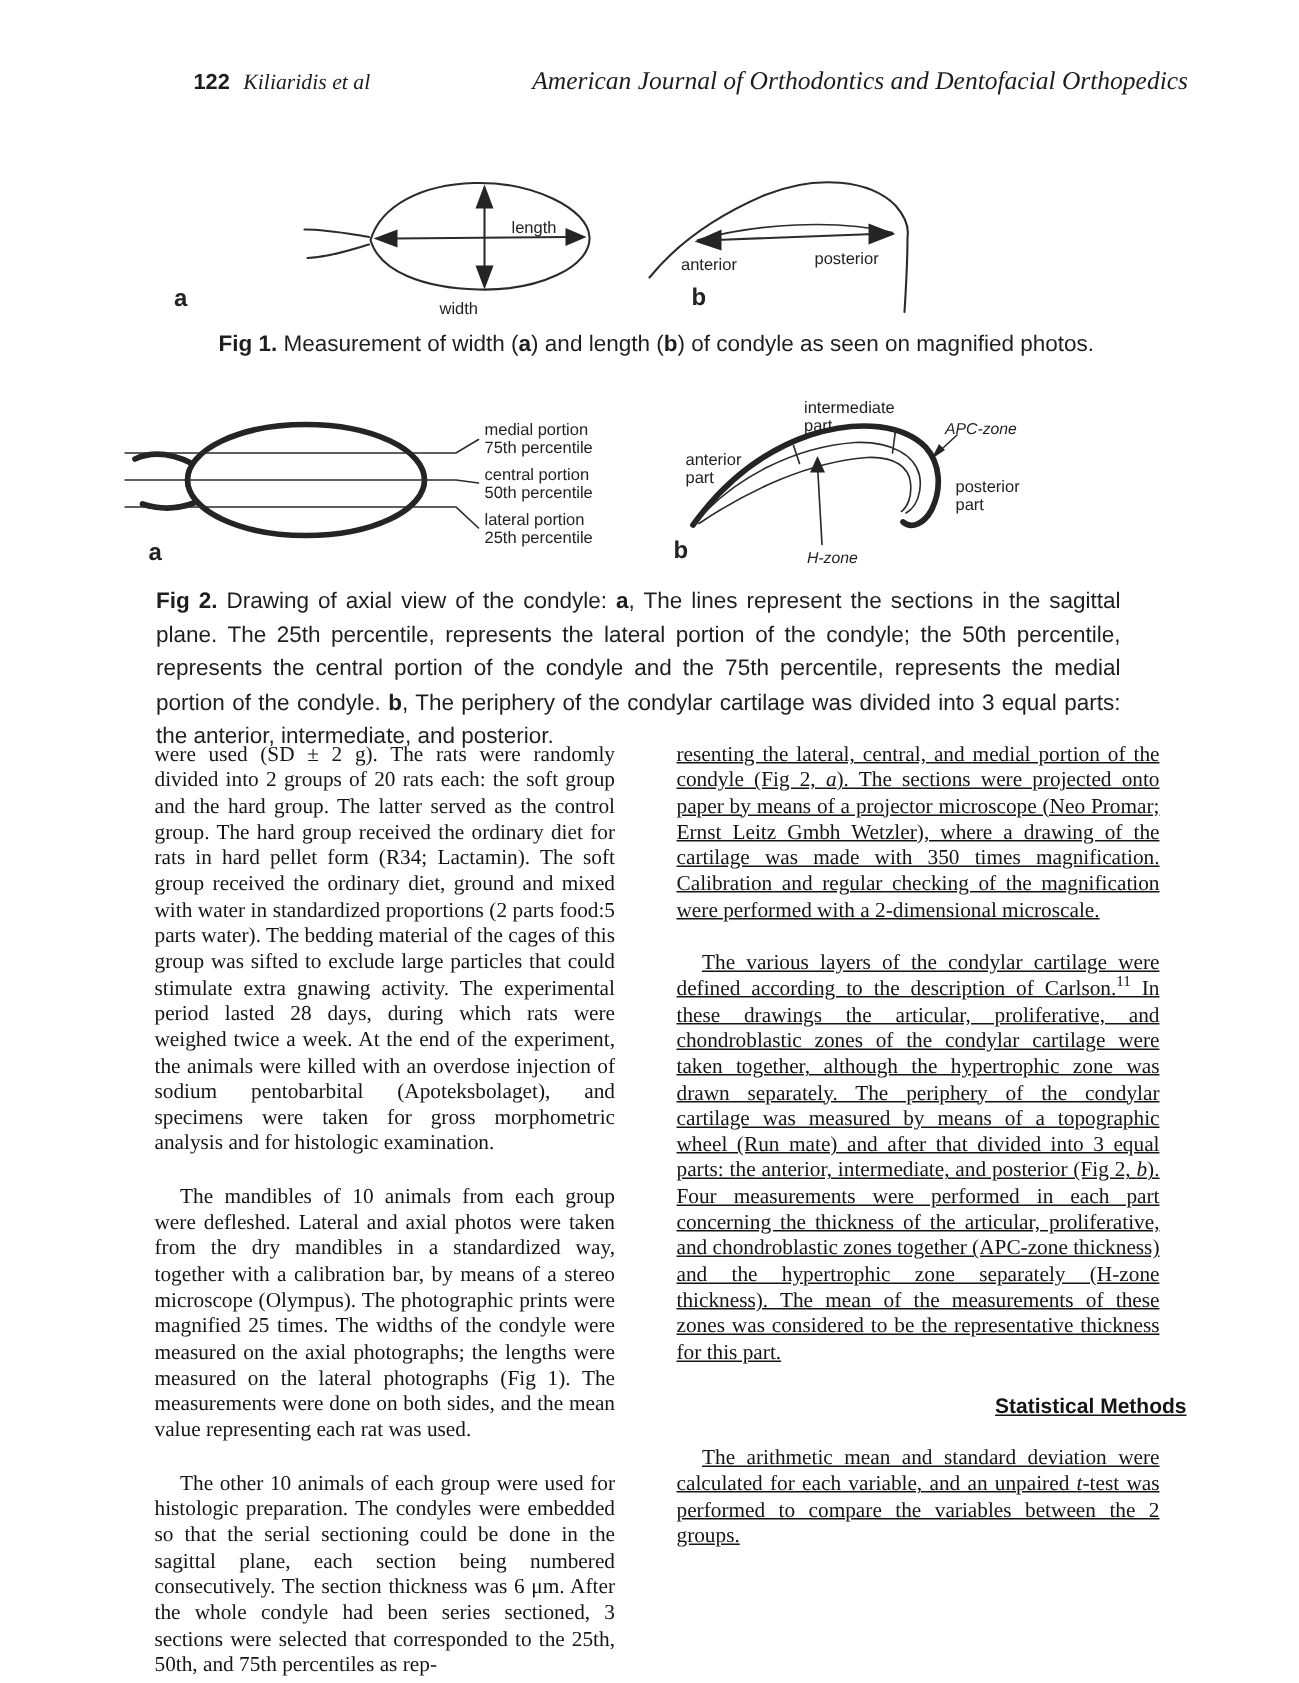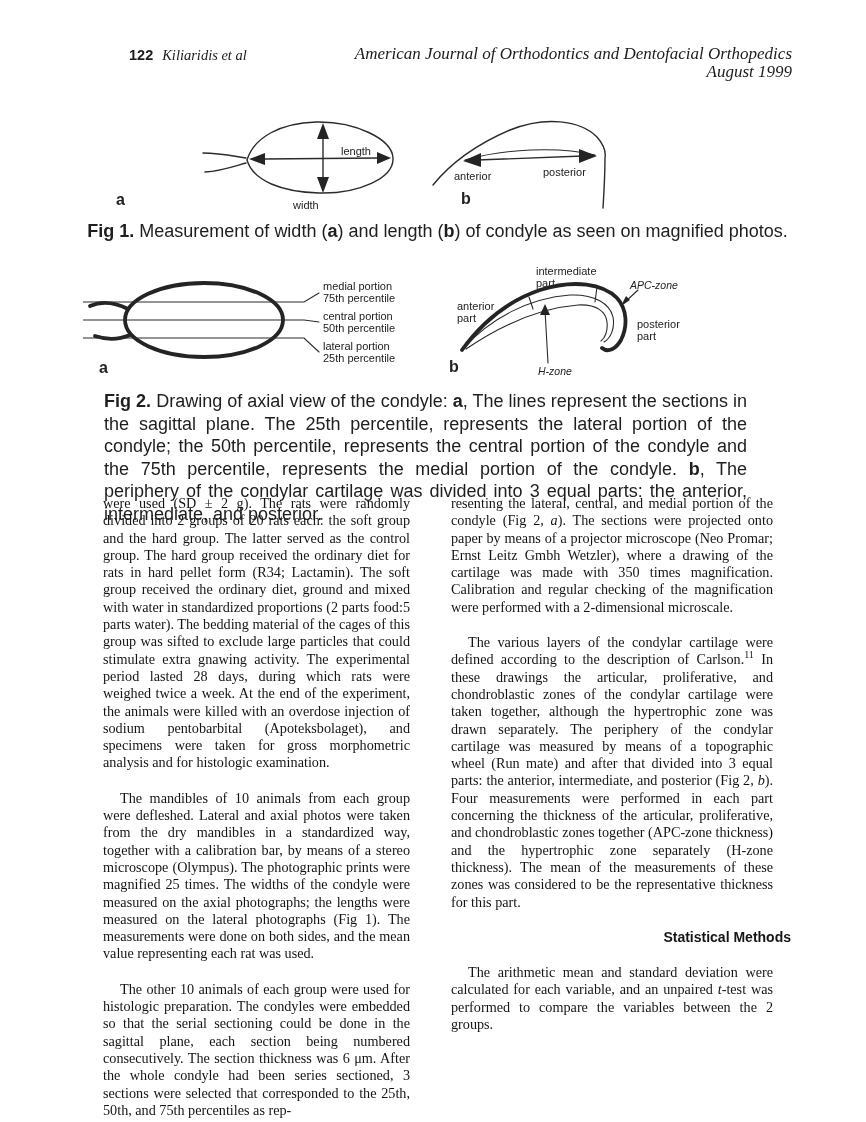--- a/index.html
+++ b/index.html
@@ -18,49 +18,48 @@
   svg{display:block;}
   svg text{font-family:"Liberation Sans",sans-serif;fill:#222;font-size:11px;}
   svg text.it{font-style:italic;font-size:10.5px;}
   .fig-letter{font-family:"Liberation Sans",sans-serif;font-weight:bold;font-size:16px;color:#222;}
   .stroke{fill:none;stroke:#2b2b2b;stroke-width:1.4;stroke-linecap:round;}
   .thick{fill:none;stroke:#242424;stroke-width:3.8;stroke-linecap:round;}
   .thin{fill:none;stroke:#2b2b2b;stroke-width:1.1;stroke-linecap:round;}
   .head{fill:#242424;stroke:none;}
   
   .caption{
-    font-family:"Liberation Sans",sans-serif;font-size:18px;color:#1e1e1e;
+    font-family:"Liberation Sans",sans-serif;font-size:15px;color:#1e1e1e;
   }
   .cap1{left:85px;top:221px;width:705px;text-align:center;}
   .cap2{left:104px;top:390px;width:643px;line-height:22.6px;text-align:justify;}
   .caption b{font-weight:bold;}
   
   .col{font-size:14.2px;line-height:17.3px;text-align:justify;color:#141414;}
   .col-left{left:85px;top:477px;width:343px;}
-  .col-right{left:433px;top:477px;width:358px;}
+  .col-right{left:433px;top:477px;width:358px;text-decoration:underline;}
   .col p{margin:18px;}
   .col p.ind{text-indent:17px;}
   .col .it{font-style:italic;}
   .col .sup{font-size:10px;vertical-align:super;line-height:0;}
   .subhead{
     font-family:"Liberation Sans",sans-serif;font-weight:bold;font-size:14px;
     margin:13px 0 9px 0;text-align:right;
   }
 </style>
 </head>
 <body>
 
 <div id="page">
 
   <div class="abs hdr-left">
     <span class="pg-num">122</span><span class="authors">Kiliaridis et al</span>
   </div>
   <div class="abs hdr-right">
     <div>American Journal of Orthodontics and Dentofacial Orthopedics</div>
-    <div>August 1999</div>
   </div>
 
   <span class="abs fig-letter" style="left:116px;top:191px;">a</span>
 
   <svg class="abs" style="left:195px;top:108px;" width="210" height="104" viewBox="0 0 210 104">
     <path class="stroke" d="M8,45 C24,45 38,48 51,50"></path>
     <path class="stroke" d="M10,64 C27,63 40,58 51,55"></path>
     <path class="stroke" d="M52,52 C59,29 86,15 121,14 C160,13 197,31 198,50 C199,70 164,86 124,85 C87,84 58,73 52,52 Z"></path>
     <line class="stroke" x1="68" y1="51" x2="184" y2="50"></line>
     <polygon class="head" points="54,51 70,45 70,57"></polygon>

